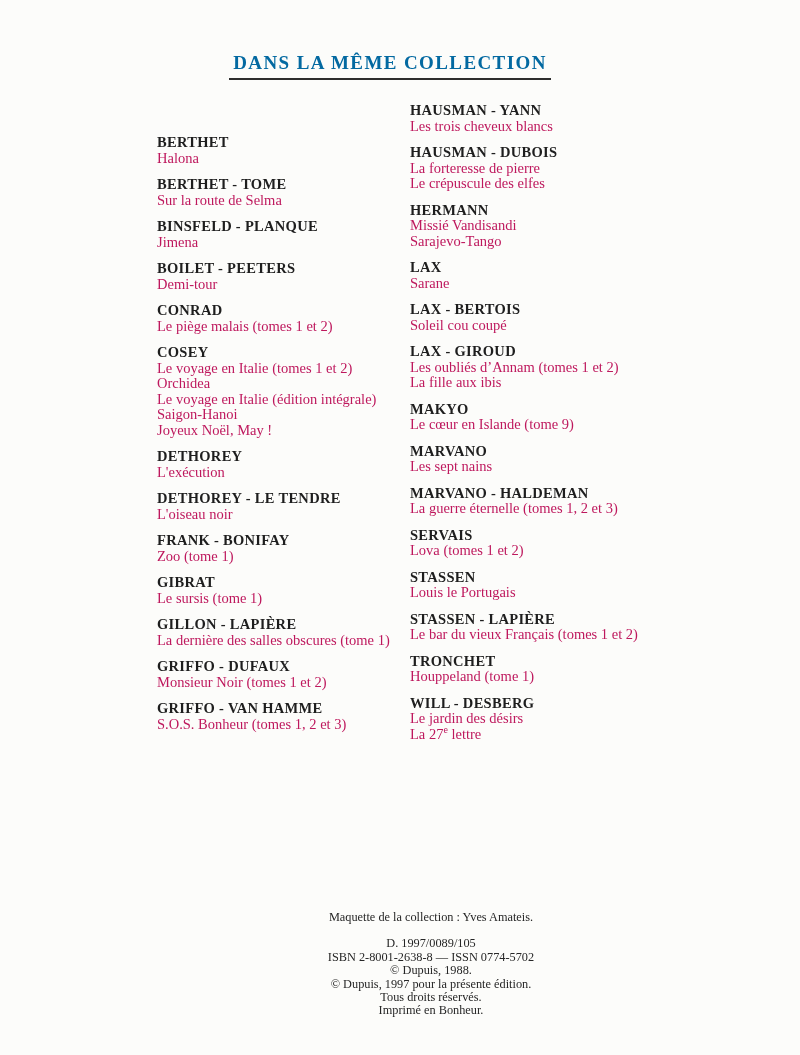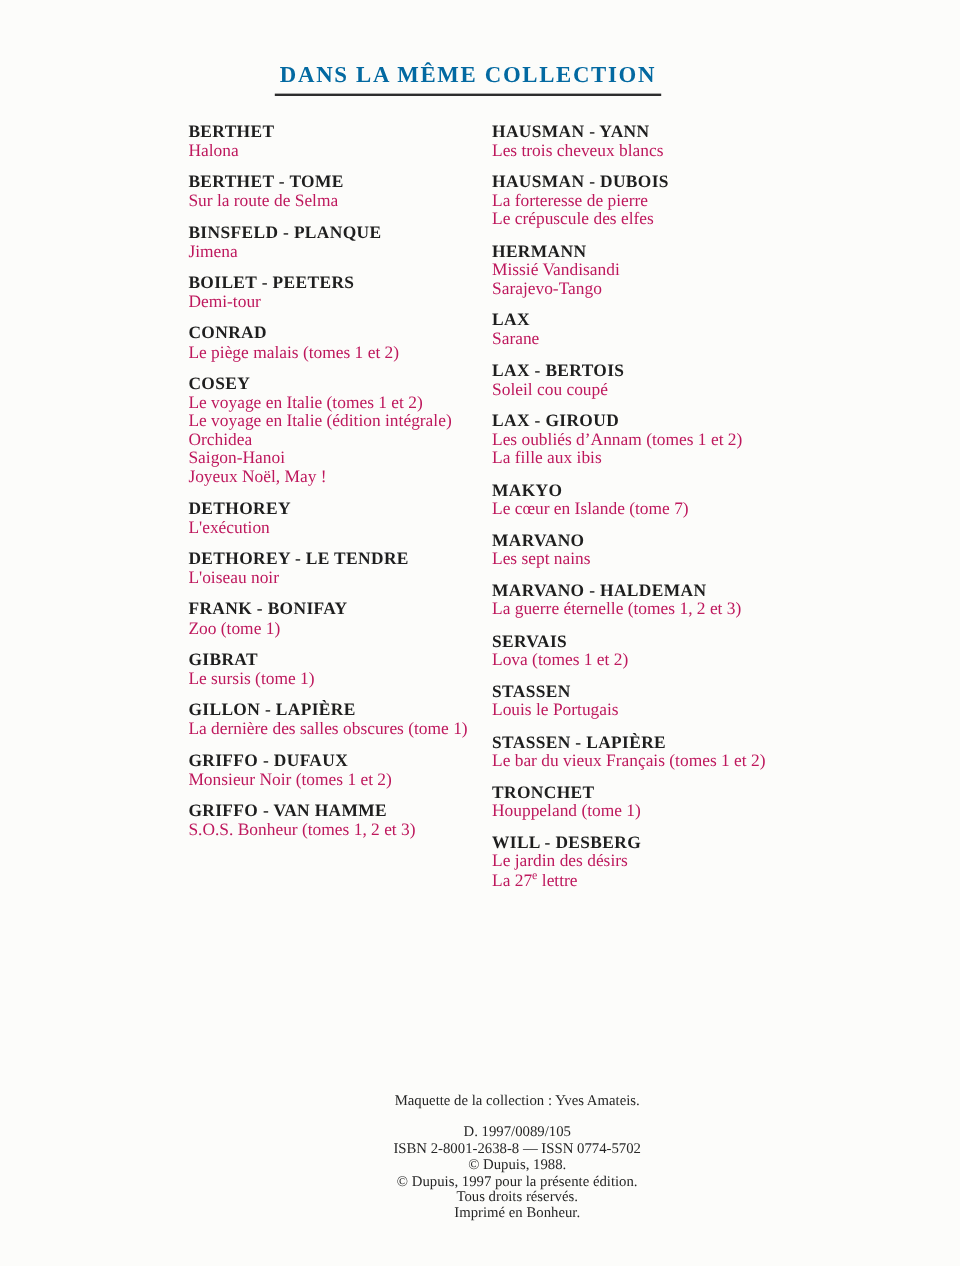--- a/index.html
+++ b/index.html
@@ -36,21 +36,21 @@
   .columns {
     position: absolute;
     top: 103px;
     left: 157px;
     display: flex;
     align-items: flex-start;
   }
   .col {
     display: block;
   }
-  .col-left { width: 253px; }
+  .col-left { width: 253px; margin-top: 32px; }
   .col-right { width: 310px; }
   .entry { margin-bottom: 11px; }
   .entry-author {
     font-weight: bold;
     font-size: 14.5px;
     line-height: 15.5px;
     letter-spacing: 0.3px;
     color: #1e1e1e;
     white-space: nowrap;
   }
@@ -106,22 +106,22 @@
           <div class="entry-author">BOILET - PEETERS</div>
           <div class="entry-title">Demi-tour</div>
         </div>
         <div class="entry">
           <div class="entry-author">CONRAD</div>
           <div class="entry-title">Le piège malais (tomes 1 et 2)</div>
         </div>
         <div class="entry">
           <div class="entry-author">COSEY</div>
           <div class="entry-title">Le voyage en Italie (tomes 1 et 2)</div>
+          <div class="entry-title">Orchidea</div>
           <div class="entry-title">Le voyage en Italie (édition intégrale)</div>
-          <div class="entry-title">Orchidea</div>
           <div class="entry-title">Saigon-Hanoi</div>
           <div class="entry-title">Joyeux Noël, May !</div>
         </div>
         <div class="entry">
           <div class="entry-author">DETHOREY</div>
           <div class="entry-title">L'exécution</div>
         </div>
         <div class="entry">
           <div class="entry-author">DETHOREY - LE TENDRE</div>
           <div class="entry-title">L'oiseau noir</div>
@@ -170,21 +170,21 @@
           <div class="entry-author">LAX - BERTOIS</div>
           <div class="entry-title">Soleil cou coupé</div>
         </div>
         <div class="entry">
           <div class="entry-author">LAX - GIROUD</div>
           <div class="entry-title">Les oubliés d’Annam (tomes 1 et 2)</div>
           <div class="entry-title">La fille aux ibis</div>
         </div>
         <div class="entry">
           <div class="entry-author">MAKYO</div>
-          <div class="entry-title">Le cœur en Islande (tome 7)</div>
+          <div class="entry-title">Le cœur en Islande (tome 9)</div>
         </div>
         <div class="entry">
           <div class="entry-author">MARVANO</div>
           <div class="entry-title">Les sept nains</div>
         </div>
         <div class="entry">
           <div class="entry-author">MARVANO - HALDEMAN</div>
           <div class="entry-title">La guerre éternelle (tomes 1, 2 et 3)</div>
         </div>
         <div class="entry">

